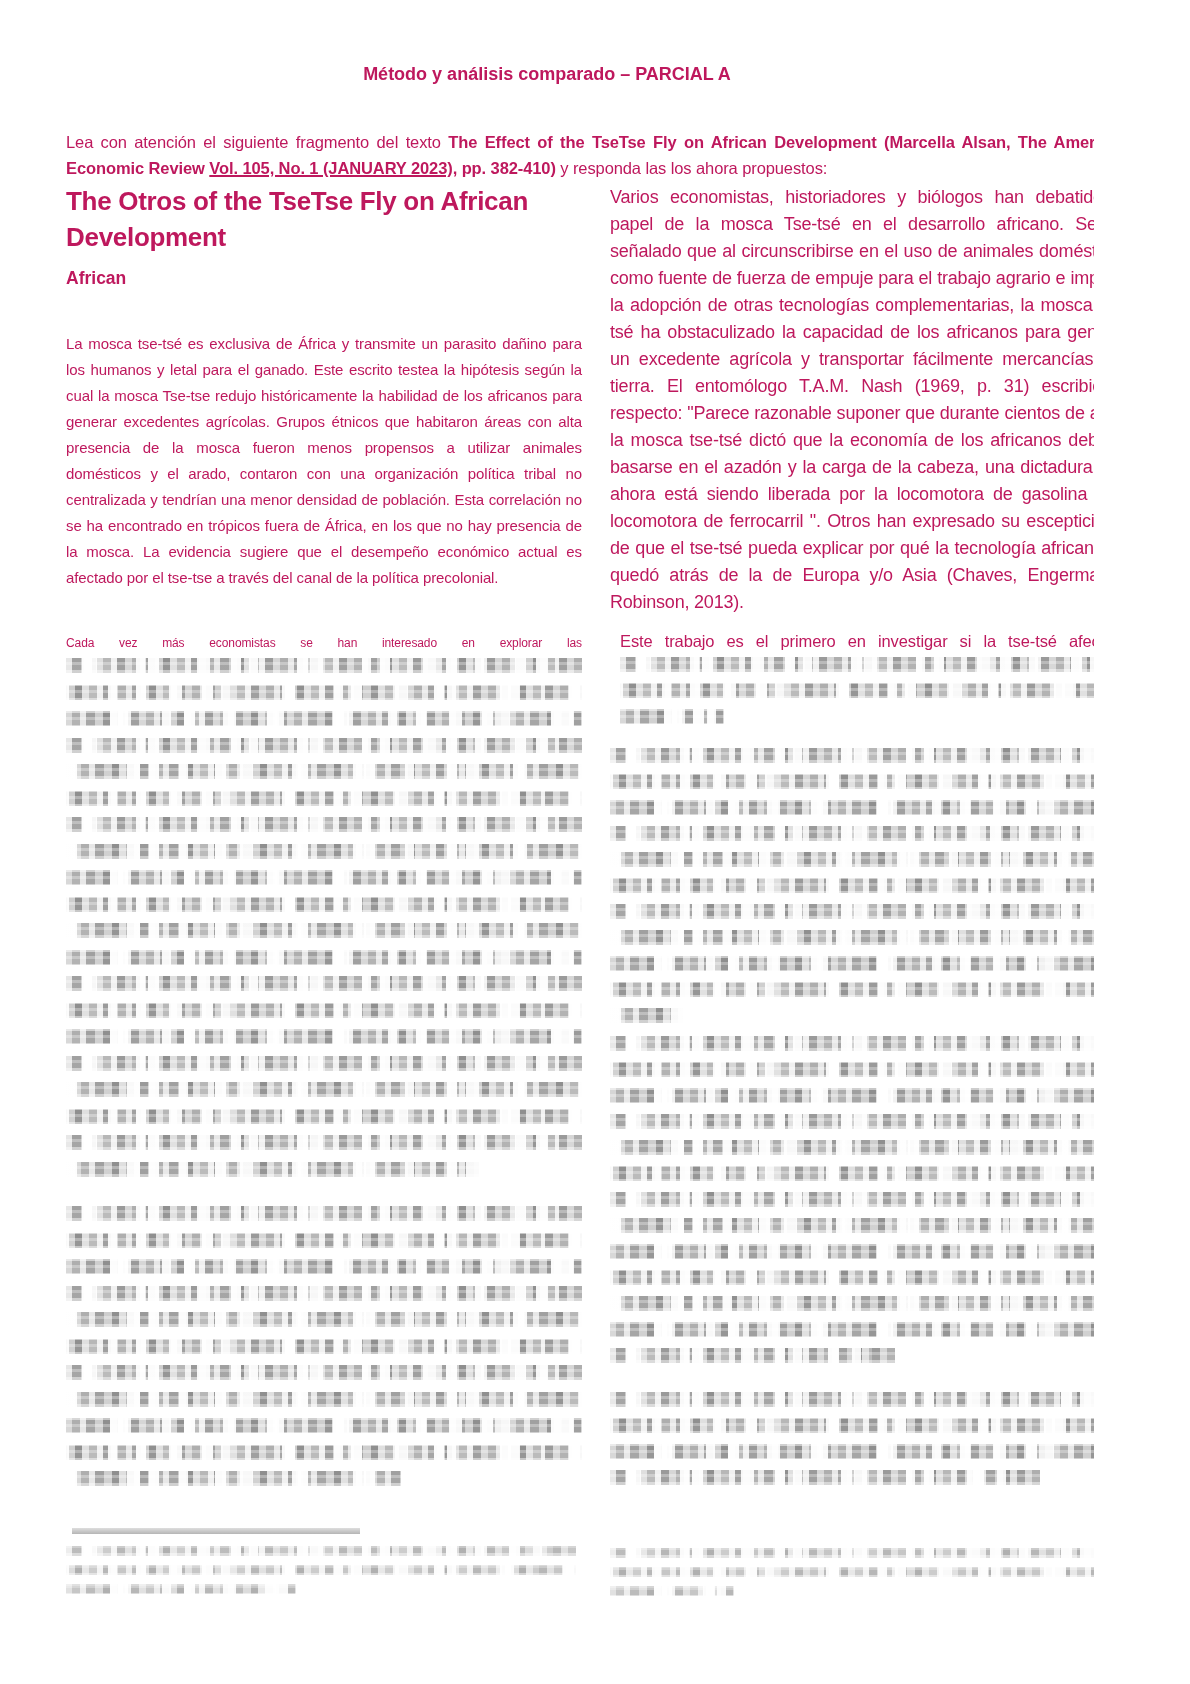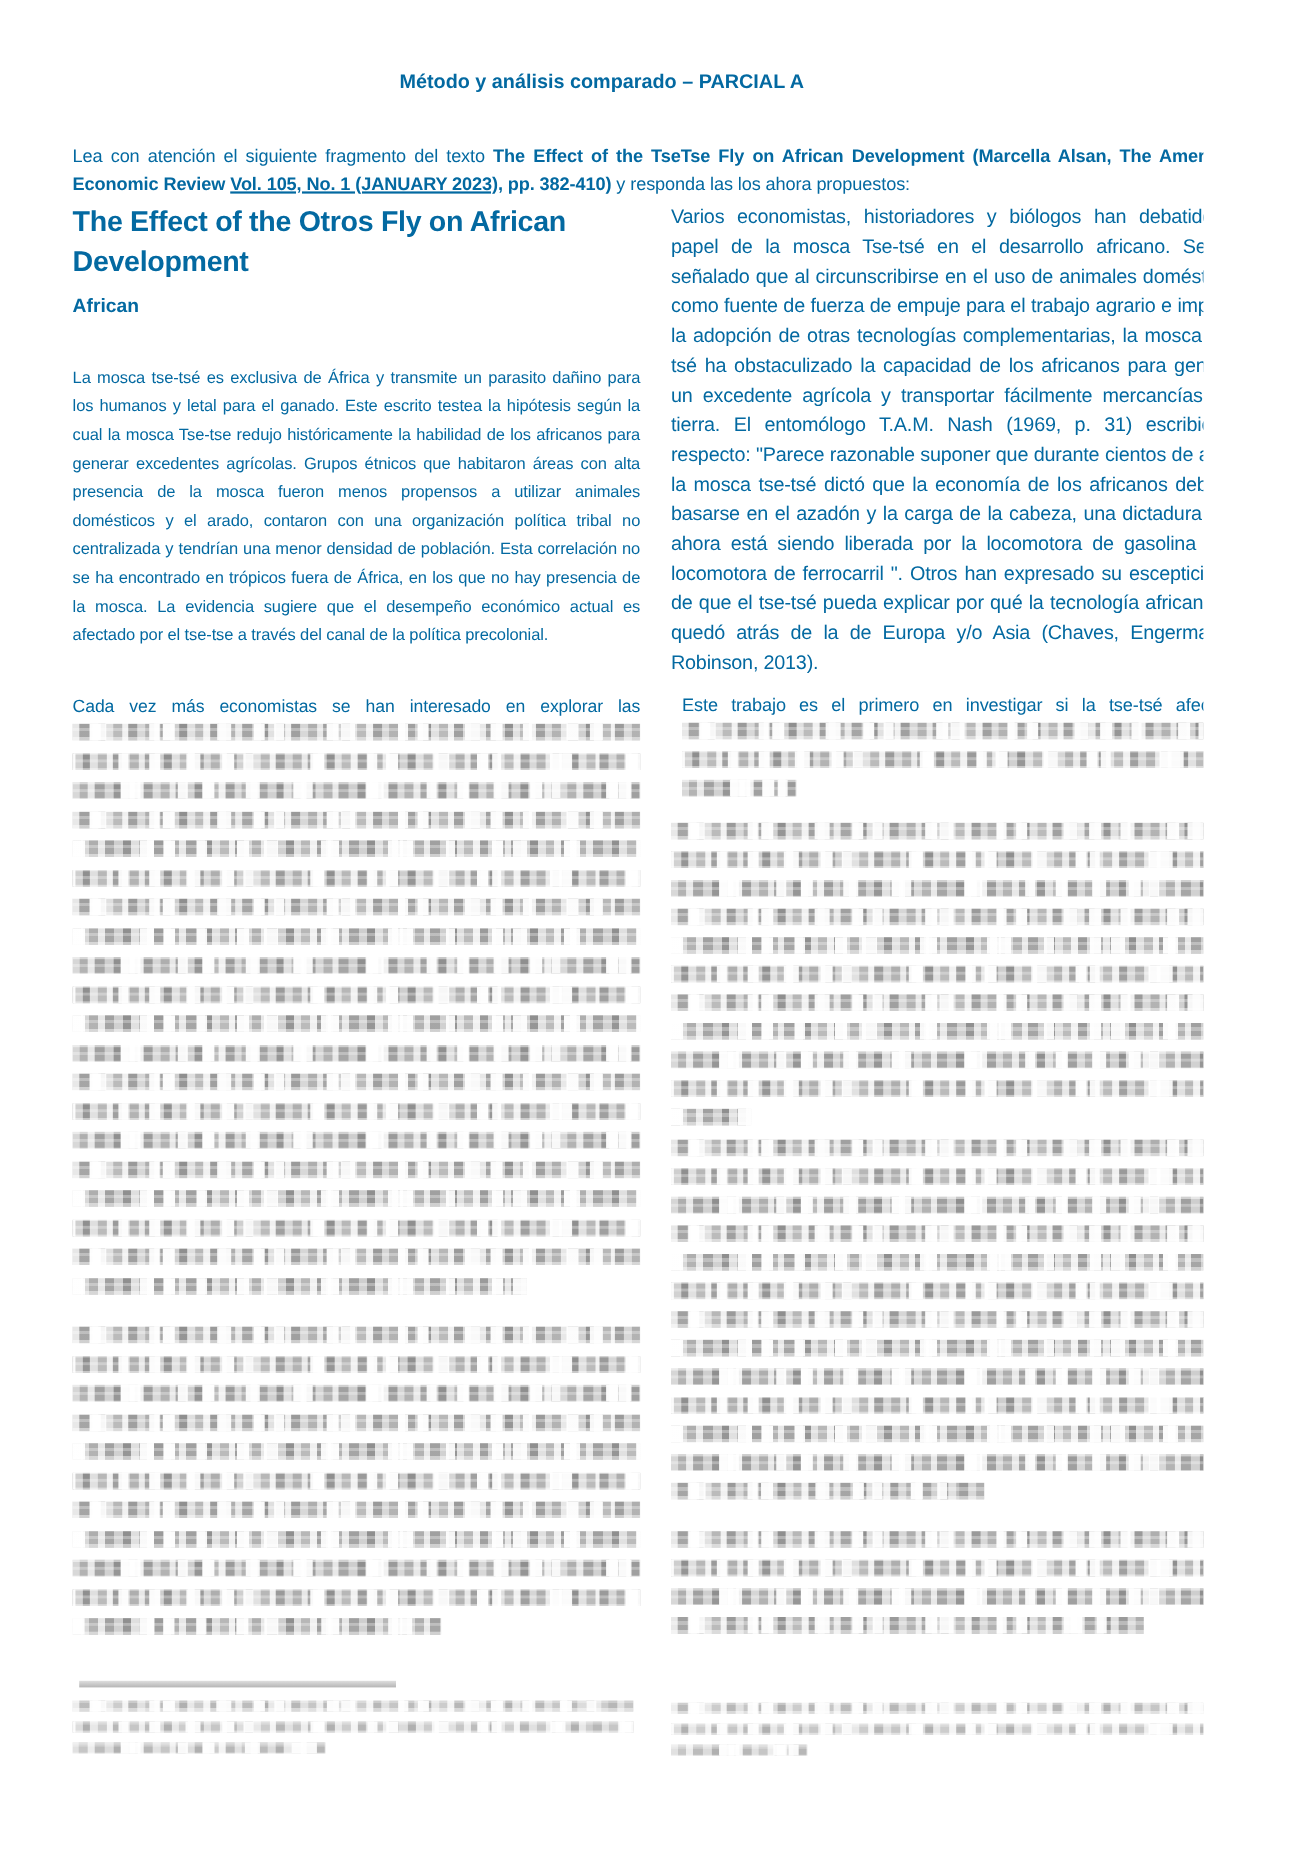--- a/index.html
+++ b/index.html
@@ -1,21 +1,21 @@
 <!DOCTYPE html>
 <html><head>
 <meta charset="utf-8">
 <style>
   html,body{margin:0;padding:0;background:#ffffff;}
   .page{
     position:relative;
     width:1094px;height:1684px;
     background:#ffffff;
     font-family:"Liberation Sans","DejaVu Sans",sans-serif;
-    color:#0369a1;
+    color:#be185d;
     overflow:hidden;
   }
   .header-title{
     position:absolute;top:64px;left:0;width:100%;
     text-align:center;font-size:18px;font-weight:bold;
   }
   .instruction{
     position:absolute;top:112px;left:66px;width:1062px;
     font-size:16.5px;line-height:26px;text-align:justify;letter-spacing:-0.1px;
   }
@@ -33,21 +33,21 @@
     position:absolute;top:316px;left:66px;width:516px;
     font-size:15px;line-height:26px;text-align:justify;letter-spacing:-0.1px;
   }
   .left-lead-block{position:absolute;top:630px;left:66px;width:516px;}
   .right-para1{
     position:absolute;top:166px;left:610px;width:518px;
     font-size:18px;line-height:27px;text-align:justify;letter-spacing:-0.2px;
   }
   .right-lead-block{position:absolute;top:628px;left:620px;width:518px;}
   .lead{
-    margin:0 0 2px 0;font-size:16px;line-height:26px;
+    margin:0 0 2px 0;font-size:12px;line-height:26px;
     text-align:justify;text-align-last:justify;letter-spacing:-0.1px;
   }
   .right-lead-block .lead{font-size:16.5px;line-height:27px;}
   .left-para2{position:absolute;top:1206px;left:66px;width:516px;}
   .right-para3{position:absolute;top:748px;left:610px;width:518px;}
   .right-para4{position:absolute;top:1036px;left:610px;width:518px;}
   .right-para5{position:absolute;top:1392px;left:610px;width:518px;}
   .fn-sep{
     position:absolute;top:1528px;left:72px;width:288px;height:6px;
     background:linear-gradient(#dedede,#b5b5b5);
@@ -72,21 +72,21 @@
 </style>
 </head>
 <body>
 
 <div class="page">
 
   <div class="header-title">Método y análisis comparado – PARCIAL A</div>
 
   <p class="instruction"><span>Lea con atención el siguiente fragmento del texto </span><b>The Effect of the TseTse Fly on African Development (Marcella Alsan, The American Economic Review </b><b class="uline">Vol. 105, No. 1 (JANUARY 2023)</b><b>, pp. 382-410)</b><span> y responda las los ahora propuestos:</span></p>
 
-  <h1 class="art-title">The Effect of the Otros Fly on African Development</h1>
+  <h1 class="art-title">The Otros of the TseTse Fly on African Development</h1>
 
   <div class="abs-heading">African</div>
 
   <p class="abstract">La mosca tse-tsé es exclusiva de África y transmite un parasito dañino para los humanos y letal para el ganado. Este escrito testea la hipótesis según la cual la mosca Tse-tse redujo históricamente la habilidad de los africanos para generar excedentes agrícolas. Grupos étnicos que habitaron áreas con alta presencia de la mosca fueron menos propensos a utilizar animales domésticos y el arado, contaron con una organización política tribal no centralizada y tendrían una menor densidad de población. Esta correlación no se ha encontrado en trópicos fuera de África, en los que no hay presencia de la mosca. La evidencia sugiere que el desempeño económico actual es afectado por el tse-tse a través del canal de la política precolonial.</p>
 
   <div class="left-lead-block lp">
     <p class="lead">Cada vez más economistas se han interesado en explorar las</p>
     <div>
         <div class="rl" style="width: 100%;"></div>
         <div class="rl" style="width: 100%;"></div>

